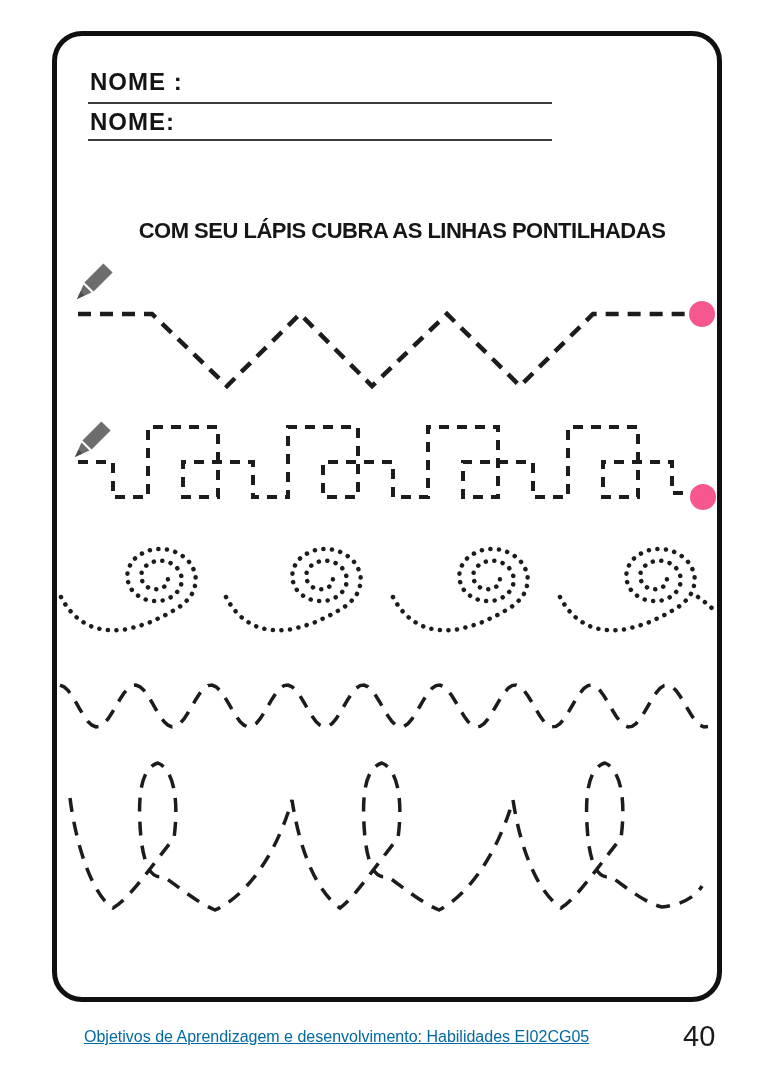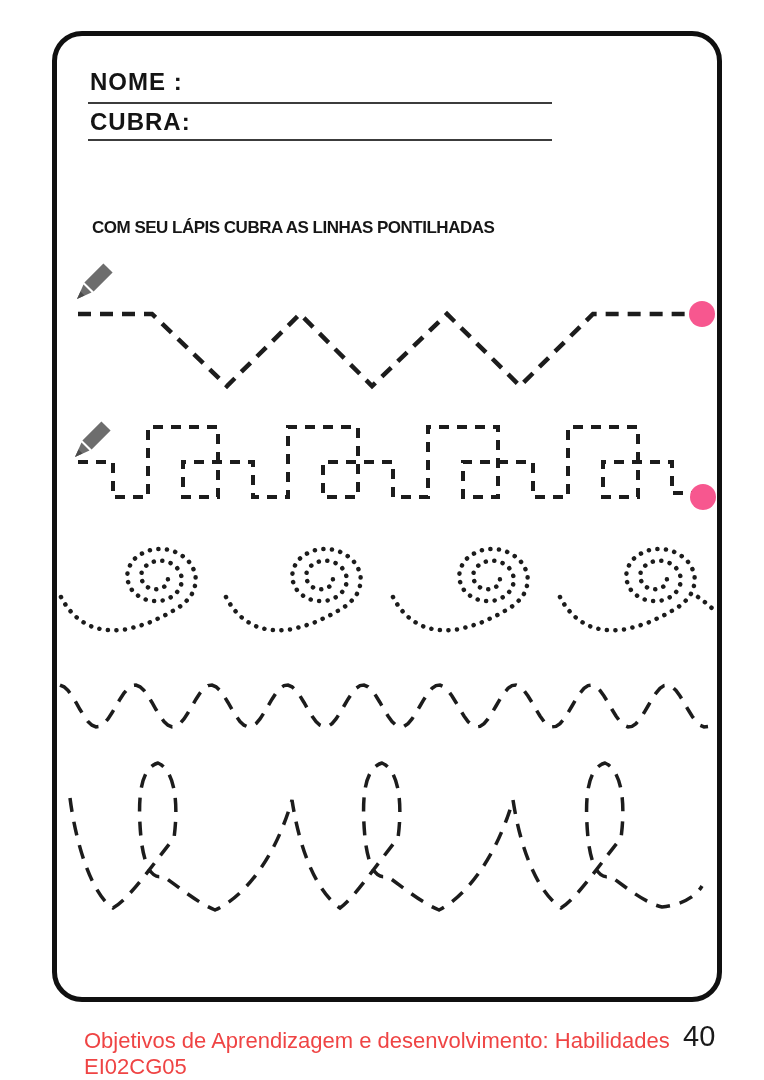--- a/index.html
+++ b/index.html
@@ -7,38 +7,38 @@
         font-family:"Liberation Sans", sans-serif;color:#1c1c1c;}
   .frame{position:absolute;left:52px;top:31px;width:660px;height:961px;
          border:5px solid #101010;border-radius:30px;}
   .label{position:absolute;font-weight:bold;font-size:24px;letter-spacing:1px;color:#141414;}
   .name-label{left:90px;top:68px;}
   .date-label{left:90px;top:108px;}
   .rule{position:absolute;height:2px;background:#3c3c3c;left:88px;width:464px;}
   .rule-1{top:102px;}
   .rule-2{top:139px;}
   .title{position:absolute;left:92px;top:218px;width:620px;
-         font-weight:bold;font-size:17px;letter-spacing:-0.5px;color:#161616;white-space:nowrap;}
+         font-weight:bold;font-size:22px;letter-spacing:-0.5px;color:#161616;white-space:nowrap;text-align:center;}
   .trace-svg{position:absolute;left:0;top:0;}
   .pencil{position:absolute;width:50px;height:50px;}
   .pencil-1{left:70px;top:256px;}
   .pencil-2{left:68px;top:414px;}
-  .footer-text{position:absolute;left:84px;top:1028px;font-size:22px;color:#ef4444;}
+  .footer-text{position:absolute;left:84px;top:1028px;font-size:16px;color:#0369a1;text-decoration:underline;}
   .page-number{position:absolute;left:683px;top:1020px;font-size:29px;color:#1a1a1a;}
 </style>
 </head>
 <body>
 
 <div class="page">
 
   <div class="frame"></div>
 
   <div class="label name-label">NOME :</div>
   <div class="rule rule-1"></div>
-  <div class="label date-label">CUBRA:</div>
+  <div class="label date-label">NOME:</div>
   <div class="rule rule-2"></div>
 
   <div class="title">COM SEU LÁPIS CUBRA AS LINHAS PONTILHADAS</div>
 
   <svg id="trace-svg" class="trace-svg" width="764" height="1080" viewBox="0 0 764 1080">
       <path d="M78,314 L152,314 L227,386 L300,314 L372,386 L447,314 L520,386 L593,314 L696,314" fill="none" stroke="#1c1c1c" stroke-width="4.5" stroke-dasharray="13 9" stroke-linecap="butt" stroke-linejoin="miter"></path>
       <circle cx="702" cy="314" r="13" fill="#f7578f"></circle>
       <path d="M78,462 L113,462 L113,497 L148,497 L148,427 L218,427 L218,497 L183,497 L183,462 L253,462 L253,497 L288,497 L288,427 L358,427 L358,497 L323,497 L323,462 L393,462 L393,497 L428,497 L428,427 L498,427 L498,497 L463,497 L463,462 L533,462 L533,497 L568,497 L568,427 L638,427 L638,497 L603,497 L603,462 L672,462 L672,493 L692,493" fill="none" stroke="#1c1c1c" stroke-width="4" stroke-dasharray="10 8" stroke-linecap="butt" stroke-linejoin="miter"></path>
       <circle cx="703" cy="497" r="13" fill="#f7578f"></circle>
       <path d="M61.0,597.0 L66.1,605.7 L72.1,613.2 L78.9,619.4 L86.4,624.3 L94.9,627.8 L104.1,629.9 L114.2,630.4 L125.2,629.4 L137.1,626.7 L149.8,622.3 L163.5,616.1 L178.0,608.0 L183.6,603.7 L188.3,599.1 L191.9,594.0 L194.4,588.5 L195.6,582.7 L195.6,577.0 L194.4,571.3 L192.0,566.0 L188.6,561.2 L184.3,557.1 L179.2,553.7 L173.6,551.2 L167.6,549.6 L161.4,548.9 L155.2,549.2 L149.3,550.4 L143.8,552.5 L138.9,555.3 L134.7,558.8 L131.4,562.9 L129.0,567.3 L127.6,572.0 L127.2,576.7 L127.9,581.4 L129.4,585.8 L131.9,589.9 L135.1,593.4 L139.0,596.4 L143.4,598.7 L148.1,600.3 L153.1,601.1 L158.0,601.1 L162.8,600.4 L167.3,599.0 L171.4,597.0 L174.9,594.4 L177.7,591.3 L179.9,587.9 L181.2,584.3 L181.8,580.7 L181.6,577.0 L180.6,573.5 L178.9,570.3 L176.6,567.4 L173.8,565.0 L170.6,563.1 L167.1,561.7 L163.4,560.9 L159.7,560.7 L156.0,561.1 L152.6,562.0 L149.5,563.4 L146.8,565.2 L144.6,567.3 L142.9,569.7 L141.7,572.3 L141.2,574.9 L141.2,577.5 L141.8,580.0 L142.8,582.4 L144.4,584.4 L146.3,586.2 L148.4,587.6 L150.8,588.6 L153.3,589.2 L155.8,589.4 L158.2,589.2 L160.5,588.7 L162.6,587.8 L164.3,586.7 L165.8,585.3 L166.9,583.8 L167.6,582.2 L168.0,580.6 L167.9,579.0 L167.6,577.5 L166.9,576.1 L166.0,574.9 L164.9,573.9 L163.7,573.2 M226.0,597.0 L231.1,605.7 L237.1,613.2 L243.9,619.4 L251.4,624.3 L259.9,627.8 L269.1,629.9 L279.2,630.4 L290.2,629.4 L302.1,626.7 L314.8,622.3 L328.5,616.1 L343.0,608.0 L348.6,603.7 L353.3,599.1 L356.9,594.0 L359.4,588.5 L360.6,582.7 L360.6,577.0 L359.4,571.3 L357.0,566.0 L353.6,561.2 L349.3,557.1 L344.2,553.7 L338.6,551.2 L332.6,549.6 L326.4,548.9 L320.2,549.2 L314.3,550.4 L308.8,552.5 L303.9,555.3 L299.7,558.8 L296.4,562.9 L294.0,567.3 L292.6,572.0 L292.2,576.7 L292.9,581.4 L294.4,585.8 L296.9,589.9 L300.1,593.4 L304.0,596.4 L308.4,598.7 L313.1,600.3 L318.1,601.1 L323.0,601.1 L327.8,600.4 L332.3,599.0 L336.4,597.0 L339.9,594.4 L342.7,591.3 L344.9,587.9 L346.2,584.3 L346.8,580.7 L346.6,577.0 L345.6,573.5 L343.9,570.3 L341.6,567.4 L338.8,565.0 L335.6,563.1 L332.1,561.7 L328.4,560.9 L324.7,560.7 L321.0,561.1 L317.6,562.0 L314.5,563.4 L311.8,565.2 L309.6,567.3 L307.9,569.7 L306.7,572.3 L306.2,574.9 L306.2,577.5 L306.8,580.0 L307.8,582.4 L309.4,584.4 L311.3,586.2 L313.4,587.6 L315.8,588.6 L318.3,589.2 L320.8,589.4 L323.2,589.2 L325.5,588.7 L327.6,587.8 L329.3,586.7 L330.8,585.3 L331.9,583.8 L332.6,582.2 L333.0,580.6 L332.9,579.0 L332.6,577.5 L331.9,576.1 L331.0,574.9 L329.9,573.9 L328.7,573.2 M393.0,597.0 L398.1,605.7 L404.1,613.2 L410.9,619.4 L418.4,624.3 L426.9,627.8 L436.1,629.9 L446.2,630.4 L457.2,629.4 L469.1,626.7 L481.8,622.3 L495.5,616.1 L510.0,608.0 L515.6,603.7 L520.3,599.1 L523.9,594.0 L526.4,588.5 L527.6,582.7 L527.6,577.0 L526.4,571.3 L524.0,566.0 L520.6,561.2 L516.3,557.1 L511.2,553.7 L505.6,551.2 L499.6,549.6 L493.4,548.9 L487.2,549.2 L481.3,550.4 L475.8,552.5 L470.9,555.3 L466.7,558.8 L463.4,562.9 L461.0,567.3 L459.6,572.0 L459.2,576.7 L459.9,581.4 L461.4,585.8 L463.9,589.9 L467.1,593.4 L471.0,596.4 L475.4,598.7 L480.1,600.3 L485.1,601.1 L490.0,601.1 L494.8,600.4 L499.3,599.0 L503.4,597.0 L506.9,594.4 L509.7,591.3 L511.9,587.9 L513.2,584.3 L513.8,580.7 L513.6,577.0 L512.6,573.5 L510.9,570.3 L508.6,567.4 L505.8,565.0 L502.6,563.1 L499.1,561.7 L495.4,560.9 L491.7,560.7 L488.0,561.1 L484.6,562.0 L481.5,563.4 L478.8,565.2 L476.6,567.3 L474.9,569.7 L473.7,572.3 L473.2,574.9 L473.2,577.5 L473.8,580.0 L474.8,582.4 L476.4,584.4 L478.3,586.2 L480.4,587.6 L482.8,588.6 L485.3,589.2 L487.8,589.4 L490.2,589.2 L492.5,588.7 L494.6,587.8 L496.3,586.7 L497.8,585.3 L498.9,583.8 L499.6,582.2 L500.0,580.6 L499.9,579.0 L499.6,577.5 L498.9,576.1 L498.0,574.9 L496.9,573.9 L495.7,573.2 M560.0,597.0 L565.1,605.7 L571.1,613.2 L577.9,619.4 L585.4,624.3 L593.9,627.8 L603.1,629.9 L613.2,630.4 L624.2,629.4 L636.1,626.7 L648.8,622.3 L662.5,616.1 L677.0,608.0 L682.6,603.7 L687.3,599.1 L690.9,594.0 L693.4,588.5 L694.6,582.7 L694.6,577.0 L693.4,571.3 L691.0,566.0 L687.6,561.2 L683.3,557.1 L678.2,553.7 L672.6,551.2 L666.6,549.6 L660.4,548.9 L654.2,549.2 L648.3,550.4 L642.8,552.5 L637.9,555.3 L633.7,558.8 L630.4,562.9 L628.0,567.3 L626.6,572.0 L626.2,576.7 L626.9,581.4 L628.4,585.8 L630.9,589.9 L634.1,593.4 L638.0,596.4 L642.4,598.7 L647.1,600.3 L652.1,601.1 L657.0,601.1 L661.8,600.4 L666.3,599.0 L670.4,597.0 L673.9,594.4 L676.7,591.3 L678.9,587.9 L680.2,584.3 L680.8,580.7 L680.6,577.0 L679.6,573.5 L677.9,570.3 L675.6,567.4 L672.8,565.0 L669.6,563.1 L666.1,561.7 L662.4,560.9 L658.7,560.7 L655.0,561.1 L651.6,562.0 L648.5,563.4 L645.8,565.2 L643.6,567.3 L641.9,569.7 L640.7,572.3 L640.2,574.9 L640.2,577.5 L640.8,580.0 L641.8,582.4 L643.4,584.4 L645.3,586.2 L647.4,587.6 L649.8,588.6 L652.3,589.2 L654.8,589.4 L657.2,589.2 L659.5,588.7 L661.6,587.8 L663.3,586.7 L664.8,585.3 L665.9,583.8 L666.6,582.2 L667.0,580.6 L666.9,579.0 L666.6,577.5 L665.9,576.1 L665.0,574.9 L663.9,573.9 L662.7,573.2 M698,597 L706,603 L714,610" fill="none" stroke="#1c1c1c" stroke-width="4.5" stroke-dasharray="0.1 8.5" stroke-linecap="round" stroke-linejoin="miter"></path>

